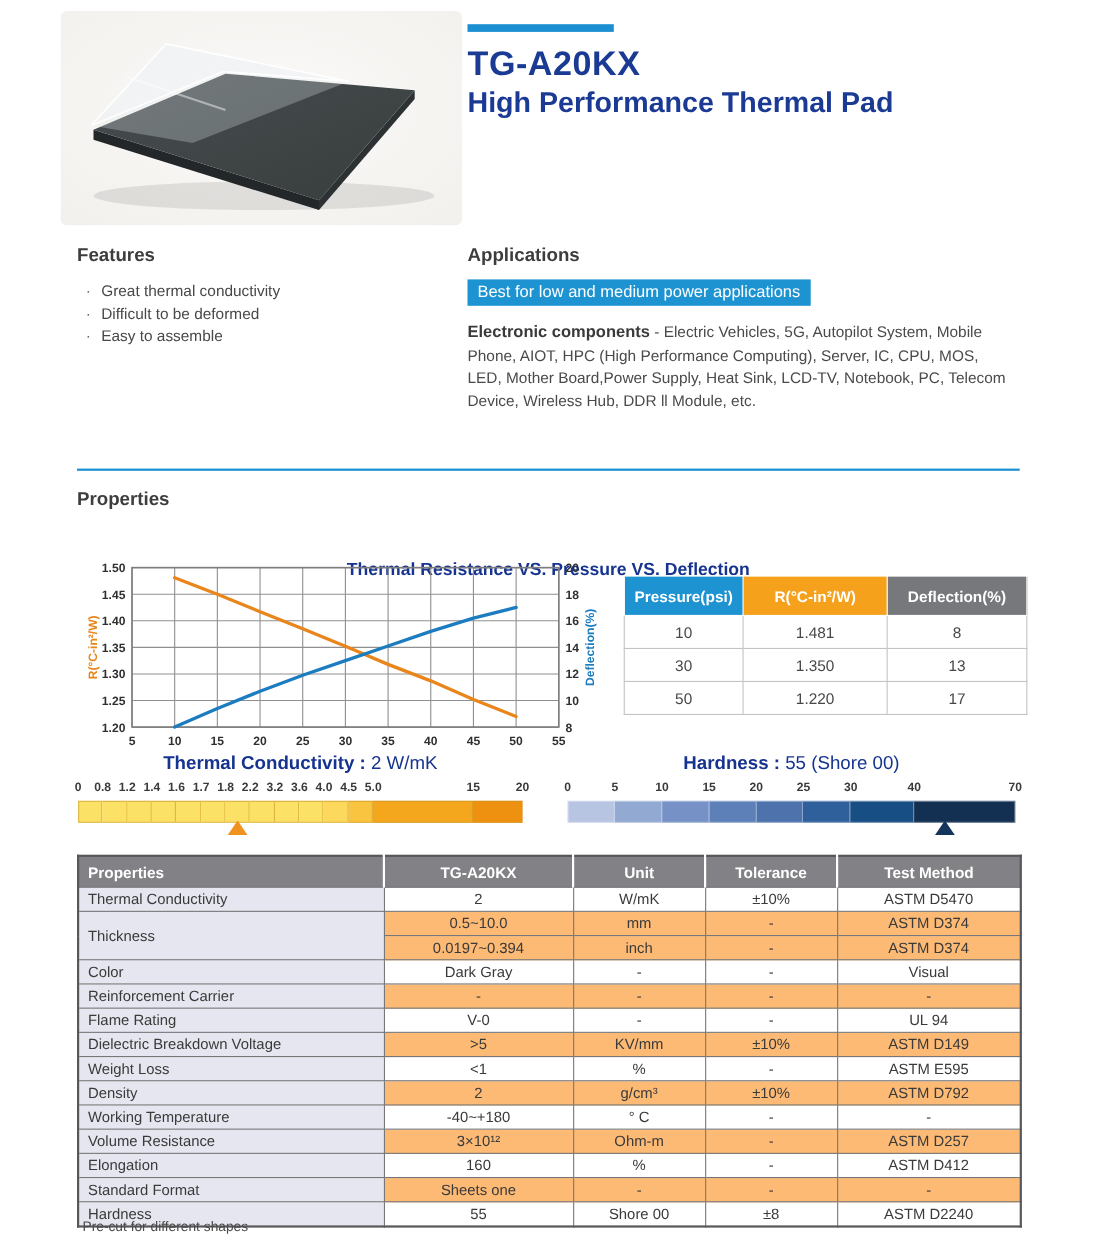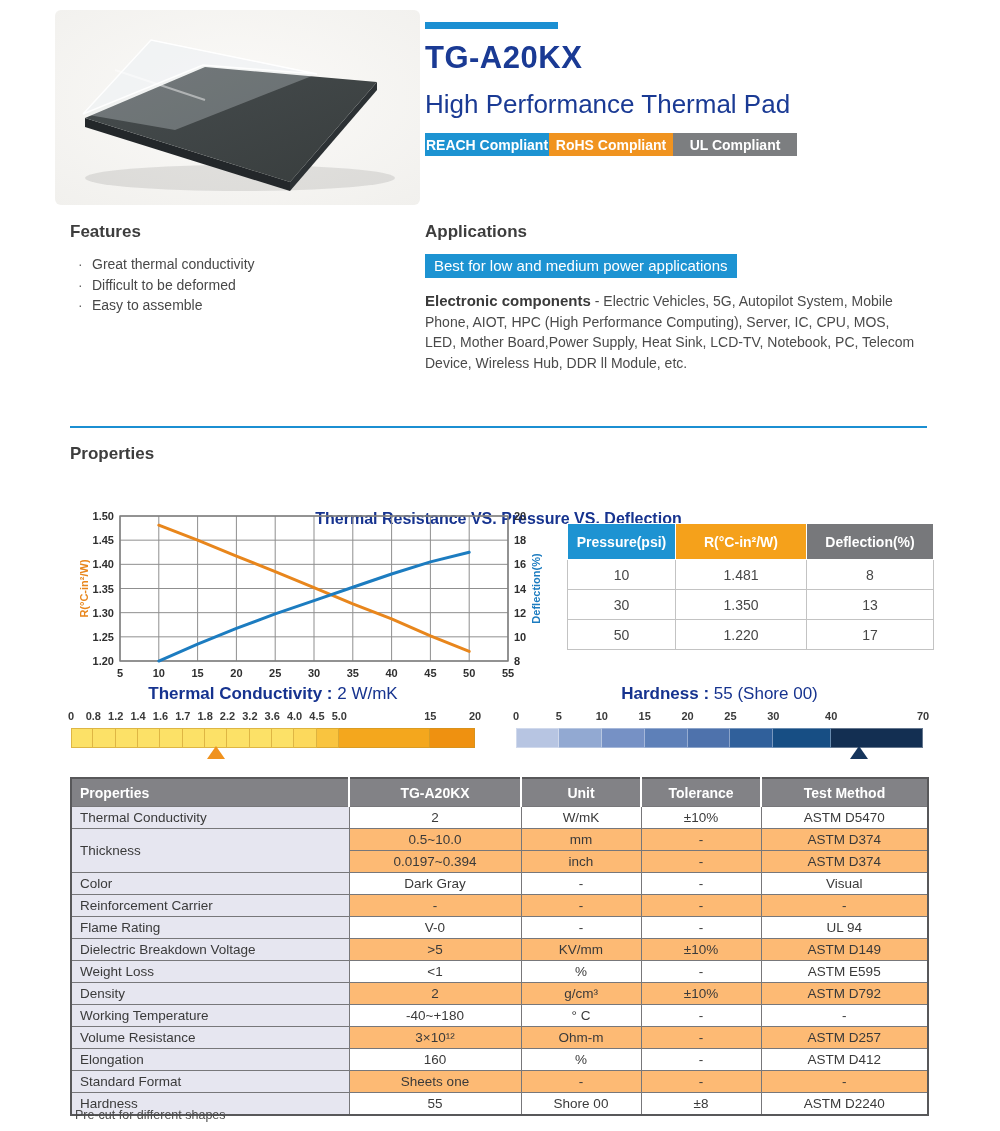--- a/index.html
+++ b/index.html
@@ -4,21 +4,21 @@
 <style>
   html,body{margin:0;padding:0;background:#fff;}
   #page{position:relative;width:1000px;height:1131px;background:#fff;
         font-family:"Liberation Sans",sans-serif;color:#444;overflow:hidden;}
 
   
   .photo{position:absolute;left:55px;top:10px;width:365px;height:195px;}
   .brand{position:absolute;left:425px;top:22px;}
   .accent-bar{width:133px;height:7px;background:#1b8fd2;}
   .model{font-size:31px;font-weight:bold;color:#1a3a94;margin:11px 0 0 0;letter-spacing:.5px;}
-  .subtitle{font-size:26px;font-weight:normal;color:#1a3a94;margin:13px 0 0 0;}
+  .subtitle{font-size:26px;font-weight:bold;color:#1a3a94;margin:2px 0 0 0;}
   .badges{display:flex;margin-top:13px;}
   .badge{width:124px;height:23px;display:flex;align-items:center;justify-content:center;
          color:#fff;font-size:14px;font-weight:600;}
 
   
   .sec-h{font-size:17px;font-weight:bold;color:#3d3d3d;margin:0 0 12px 0;}
   .features{position:absolute;left:70px;top:222px;width:340px;}
   .feature-list{list-style:none;margin:0;padding:0;}
   .feature-list li{font-size:14px;color:#484848;line-height:20.5px;padding-left:22px;position:relative;}
   .feature-list li .dot{position:absolute;left:8px;top:0;color:#666;}
@@ -96,25 +96,20 @@
       <polygon points="28,104 148,55 262,64 96,30" fill="rgba(236,241,244,0.55)" stroke="rgba(255,255,255,0.9)" stroke-width="1.5"></polygon>
       <polyline points="96,30 262,64" fill="none" stroke="rgba(255,255,255,0.8)" stroke-width="1"></polyline>
       <polyline points="60,60 150,90" fill="none" stroke="rgba(255,255,255,0.45)" stroke-width="2"></polyline>
     </svg>
   </div>
 
   <div class="brand">
     <div class="accent-bar"></div>
     <div class="model">TG-A20KX</div>
     <div class="subtitle">High Performance Thermal Pad</div>
-    <div class="badges" id="badges">
-        <div class="badge" style="background: rgb(29, 147, 210);">REACH Compliant</div>
-        <div class="badge" style="background: rgb(240, 147, 31);">RoHS Compliant</div>
-        <div class="badge" style="background: rgb(124, 126, 128);">UL Compliant</div>
-      </div>
   </div>
 
   <div class="features">
     <div class="sec-h">Features</div>
     <ul class="feature-list" id="feature-list">
         <li><span class="dot">·</span>Great thermal conductivity</li>
         <li><span class="dot">·</span>Difficult to be deformed</li>
         <li><span class="dot">·</span>Easy to assemble</li>
       </ul>
   </div>

